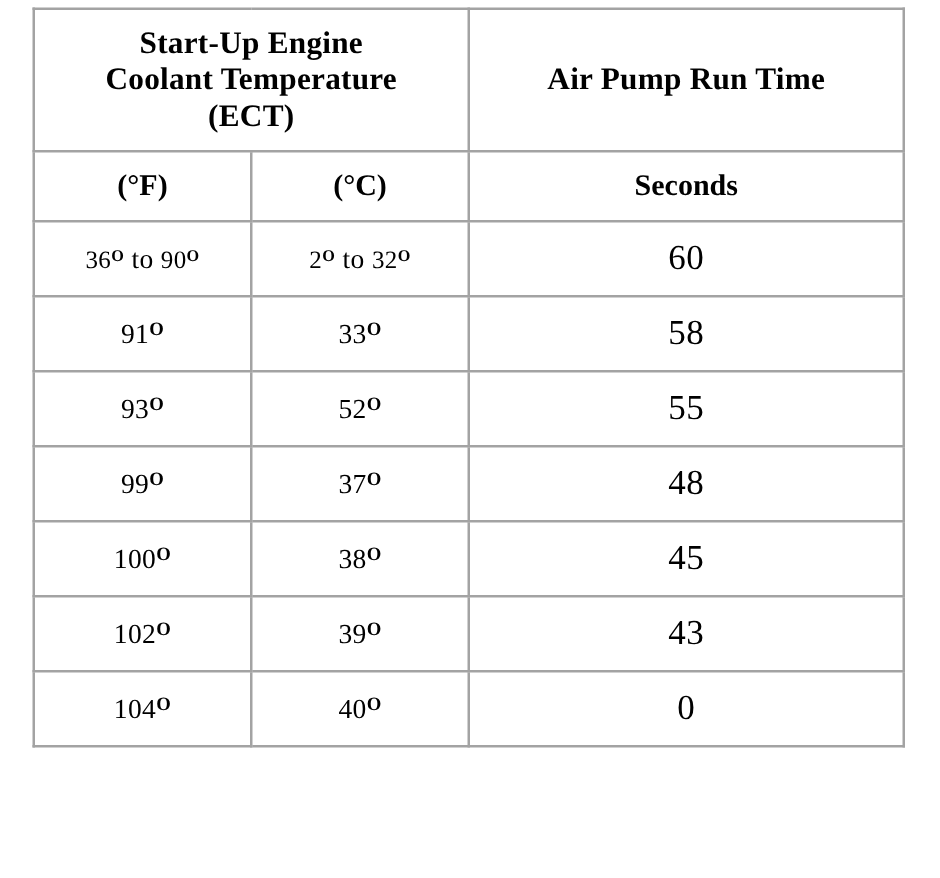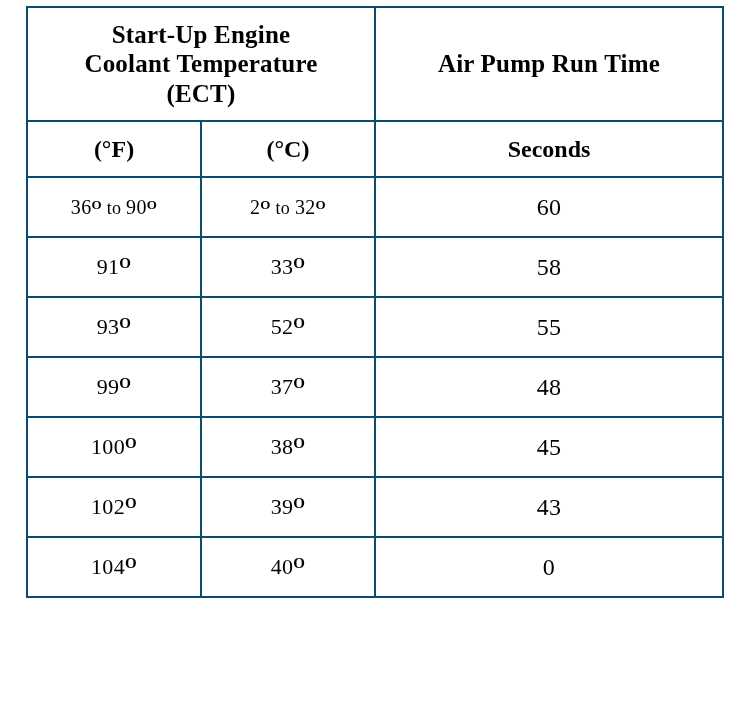--- a/index.html
+++ b/index.html
@@ -24,21 +24,21 @@
     position: absolute;
     left: 26px;
     top: 6px;
     width: 698px;
     border-collapse: collapse;
     table-layout: fixed;
     background: #ffffff;
   }
   table.spec-table td,
   table.spec-table th {
-    border: 2px solid #0c4a6e;
+    border: 2px solid #a3a3a3;
     text-align: center;
     vertical-align: middle;
     padding: 0;
     background: #ffffff;
   }
   .col-f { width: 174px; }
   .col-c { width: 174px; }
   .col-s { width: 346px; border-radius: 17px; }
 
   .hdr-main {
@@ -53,37 +53,37 @@
     font-weight: bold;
     font-size: 24px;
     height: 54px;
   }
   .data-cell {
     font-size: 22px;
     height: 58px;
     letter-spacing: 0.3px;
   }
   .data-cell.secs {
-    font-size: 24px;
+    font-size: 28px;
   }
   .deg {
     font-size: 15px;
     vertical-align: 6px;
     font-weight: bold;
   }
   .deg-small {
     font-size: 13px;
     vertical-align: 5px;
     font-weight: bold;
   }
   .rng {
     font-size: 20px;
   }
   .rng .to {
-    font-size: 18px;
+    font-size: 22px;
   }
 </style>
 </head>
 <body>
 
 <div class="page">
   <table class="spec-table">
     <tbody>
       <tr>
         <td class="hdr-main" colspan="2">

